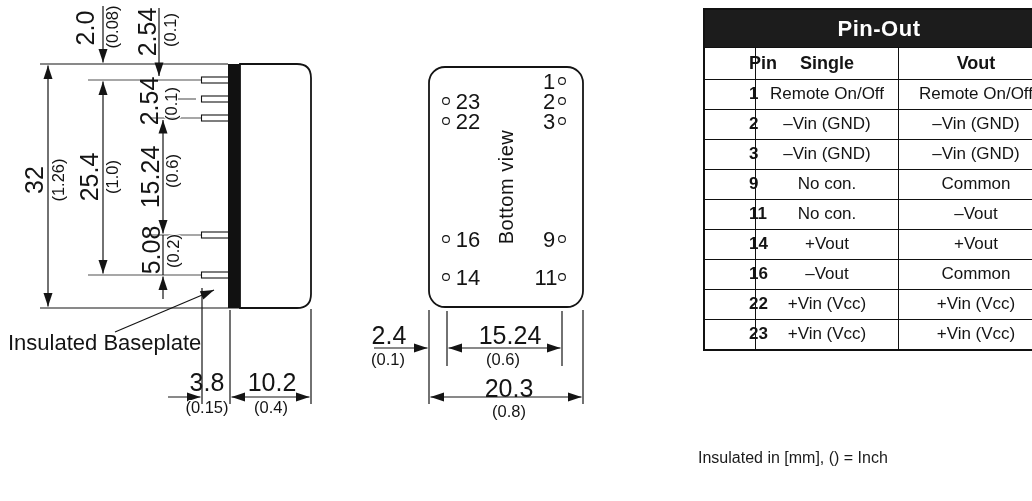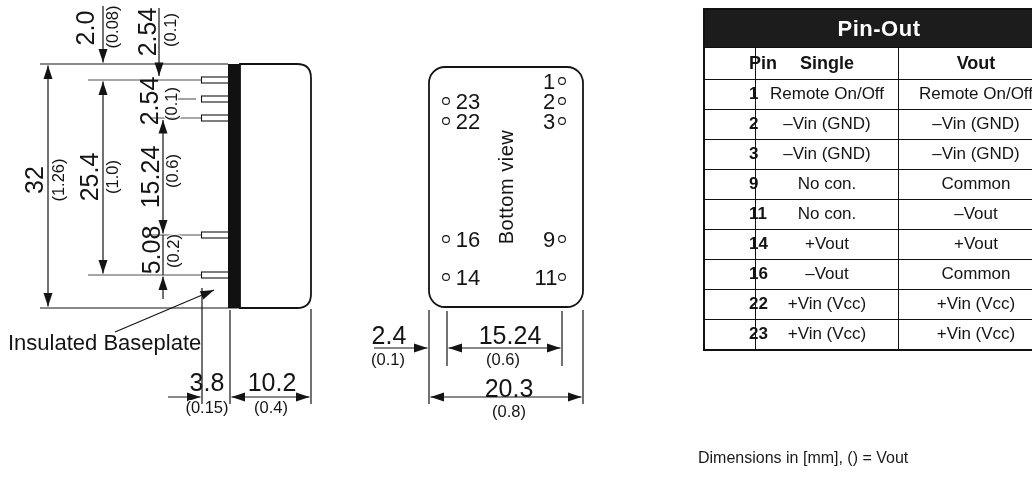--- a/index.html
+++ b/index.html
@@ -189,19 +189,19 @@
       <div>+Vin (Vcc)</div>
       <div>+Vin (Vcc)</div>
 
       <div>23</div>
       <div>+Vin (Vcc)</div>
       <div>+Vin (Vcc)</div>
     </div>
   </div>
 
   <div class="notes">
-    <div>Dimensions in [mm], () = Vout</div>
+    <div>Insulated in [mm], () = Inch</div>
     
     
     
   </div>
 
 </div>
 
 </body></html>

